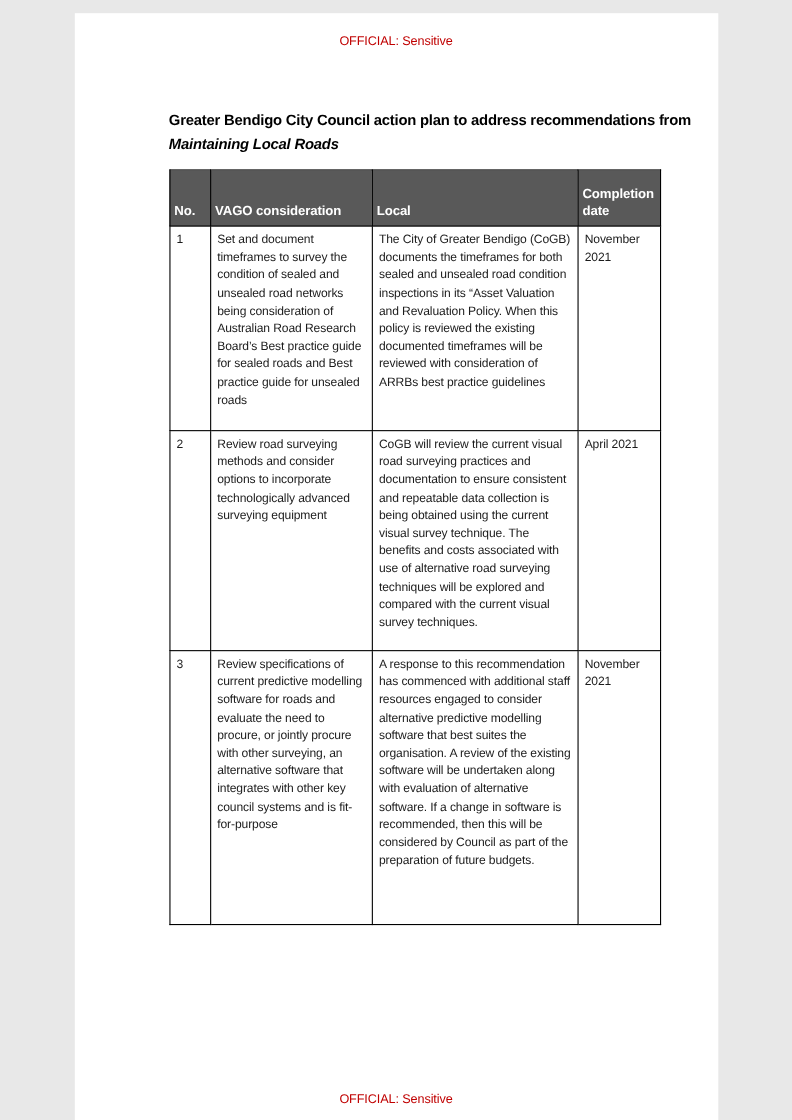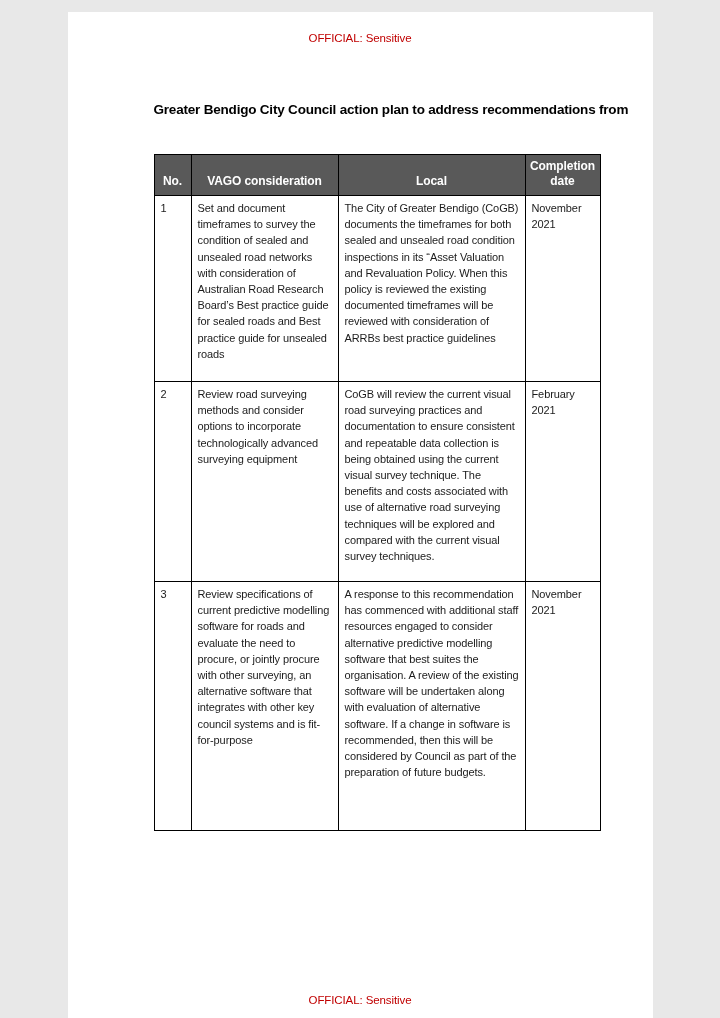--- a/index.html
+++ b/index.html
@@ -49,24 +49,24 @@
   }
   .action-table th, .action-table td {
     border: 1px solid #000000;
   }
   .action-table th {
     background: #595959;
     color: #ffffff;
     font-size: 12px;
     font-weight: bold;
     letter-spacing: -0.1px;
-    text-align: center;
+    text-align: left;
     vertical-align: bottom;
     height: 36px;
-    padding: 4px 4px 6px 4px;
+    padding: 14px 4px 6px 4px;
     line-height: 15px;
   }
   .action-table td {
     vertical-align: top;
     font-size: 11px;
     line-height: 16.2px;
     letter-spacing: -0.1px;
     padding: 4px 5px 5px 6px;
     background: #ffffff;
   }
@@ -82,49 +82,50 @@
 </style>
 </head>
 <body>
 
 <div class="page">
 
   <div class="classification top">OFFICIAL: Sensitive</div>
 
   <div class="doc-title">
     <div>Greater Bendigo City Council action plan to address recommendations from</div>
+    <div class="subtitle">Maintaining Local Roads</div>
   </div>
 
   <table class="action-table">
     <colgroup>
       <col class="col-no">
       <col class="col-rec">
       <col class="col-action">
       <col class="col-date">
     </colgroup>
     <thead>
       <tr>
         <th>No.</th>
         <th>VAGO consideration</th>
         <th>Local</th>
         <th>Completion date</th>
       </tr>
     </thead>
     <tbody>
       <tr class="row-1">
         <td class="cell-no">1</td>
-        <td>Set and document timeframes to survey the condition of sealed and unsealed road networks with consideration of Australian Road Research Board’s Best practice guide for sealed roads and Best practice guide for unsealed roads</td>
+        <td>Set and document timeframes to survey the condition of sealed and unsealed road networks being consideration of Australian Road Research Board’s Best practice guide for sealed roads and Best practice guide for unsealed roads</td>
         <td>The City of Greater Bendigo (CoGB) documents the timeframes for both sealed and unsealed road condition inspections in its “Asset Valuation and Revaluation Policy. When this policy is reviewed the existing documented timeframes will be reviewed with consideration of ARRBs best practice guidelines</td>
         <td>November 2021</td>
       </tr>
       <tr class="row-2">
         <td class="cell-no">2</td>
         <td>Review road surveying methods and consider options to incorporate technologically advanced surveying equipment</td>
         <td>CoGB will review the current visual road surveying practices and documentation to ensure consistent and repeatable data collection is being obtained using the current visual survey technique. The benefits and costs associated with use of alternative road surveying techniques will be explored and compared with the current visual survey techniques.</td>
-        <td>February 2021</td>
+        <td>April 2021</td>
       </tr>
       <tr class="row-3">
         <td class="cell-no">3</td>
         <td>Review specifications of current predictive modelling software for roads and evaluate the need to procure, or jointly procure with other surveying, an alternative software that integrates with other key council systems and is fit-for-purpose</td>
         <td>A response to this recommendation has commenced with additional staff resources engaged to consider alternative predictive modelling software that best suites the organisation. A review of the existing software will be undertaken along with evaluation of alternative software. If a change in software is recommended, then this will be considered by Council as part of the preparation of future budgets.</td>
         <td>November 2021</td>
       </tr>
     </tbody>
   </table>
 

